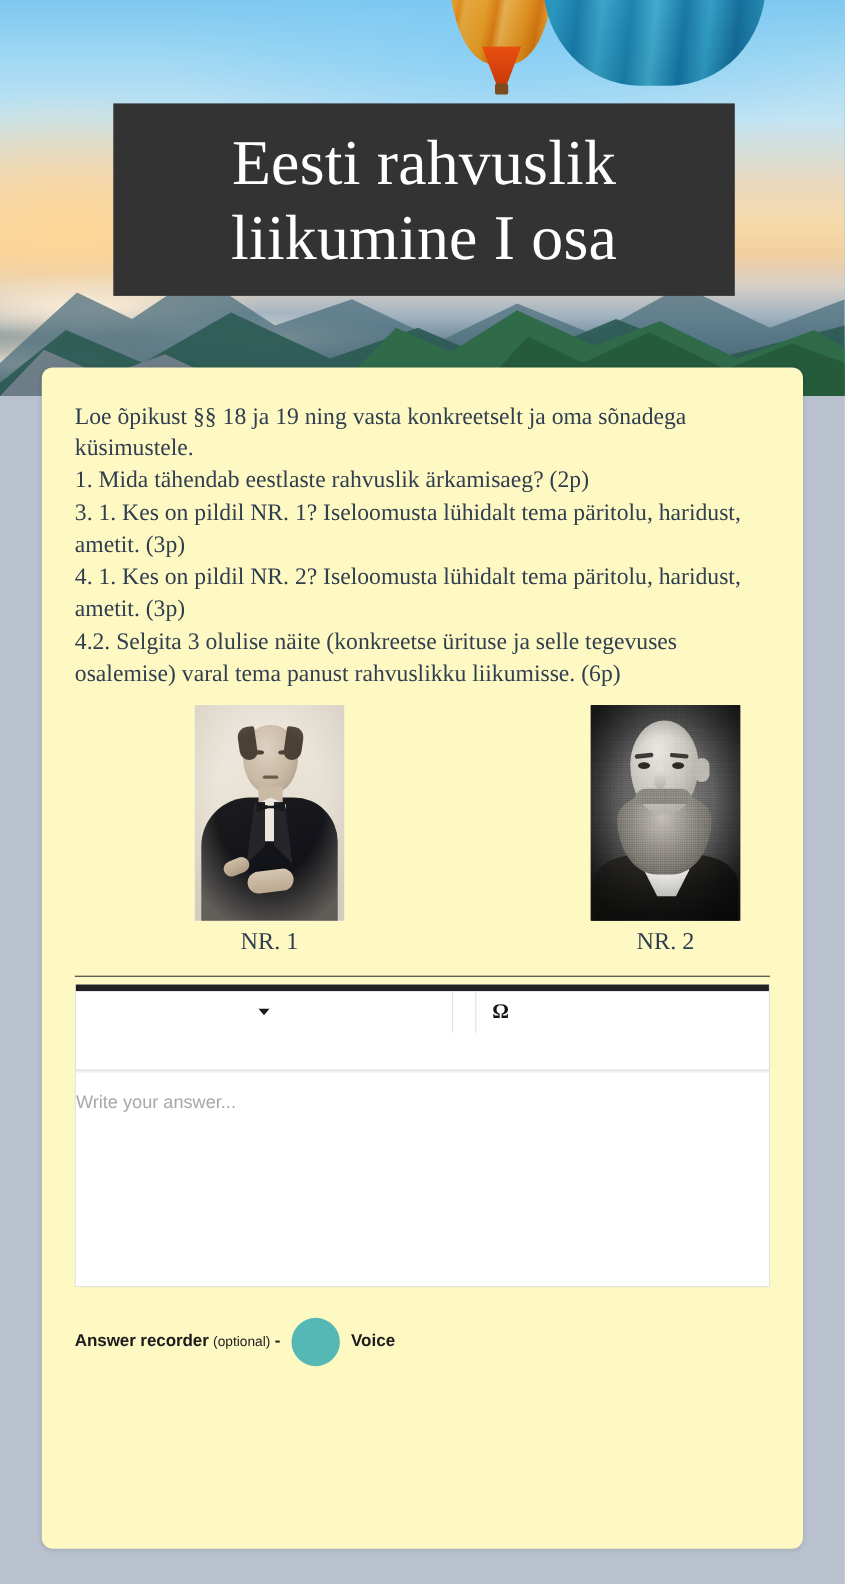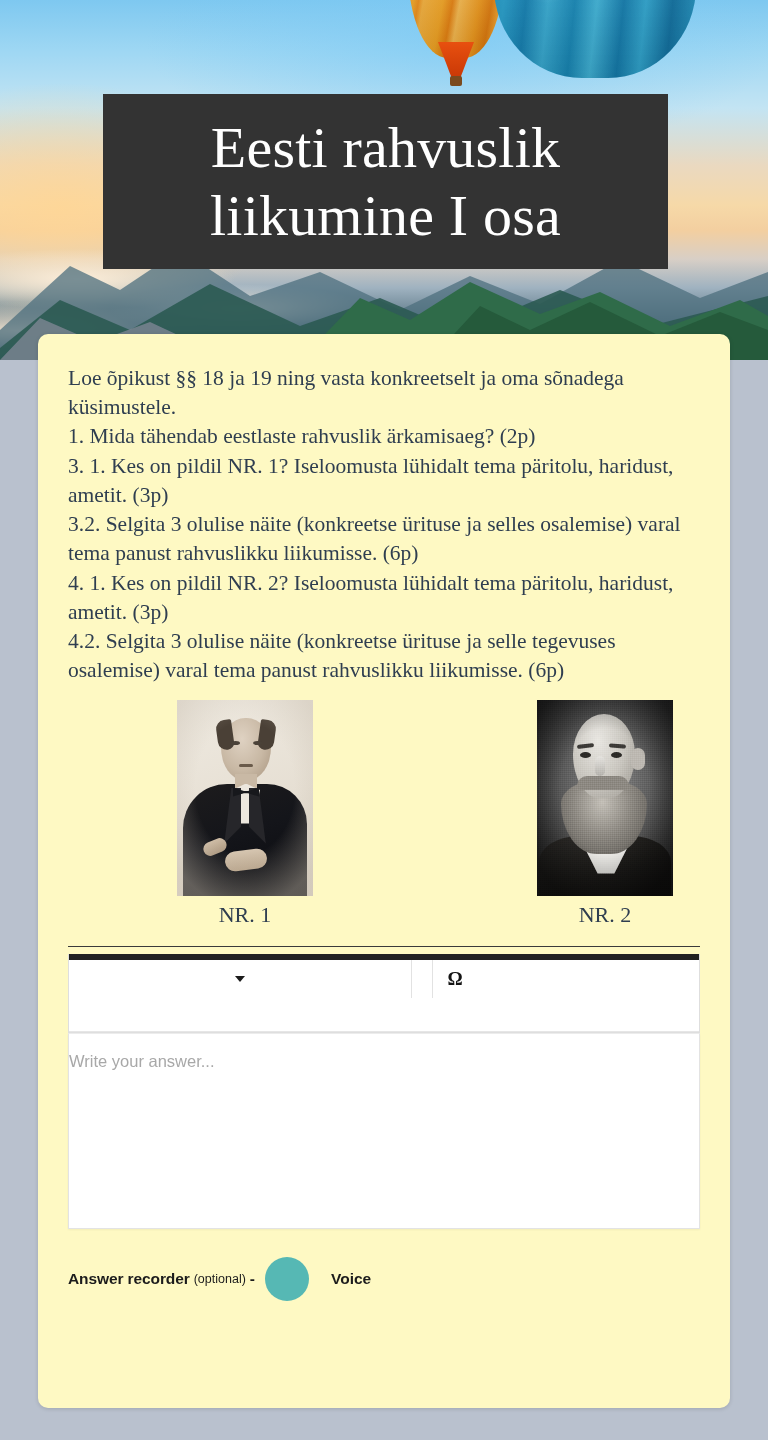--- a/index.html
+++ b/index.html
@@ -497,21 +497,21 @@
     border-radius: 50%;
     background: #56b8b4;
     margin-left: 10px;
     cursor: pointer;
     border: none;
   }
   .rec-voice {
     font-size: 15.5px;
     font-weight: 700;
     color: #1c1c1c;
-    margin-left: 22px;
+    margin-left: 10px;
   }
 </style>
 </head>
 <body>
 
 <div class="hero">
   <div class="hero-sky"></div>
   <div class="cloud-sea"></div>
 
   <div class="balloon balloon-orange">
@@ -538,21 +538,20 @@
     <h1>Eesti rahvuslik liikumine I osa</h1>
   </div>
 </div>
 
 <div class="card">
 
   <div class="question-body">
     <p> Loe õpikust §§ 18 ja 19 ning vasta konkreetselt ja oma sõnadega küsimustele.</p>
     <p>1. Mida tähendab eestlaste rahvuslik ärkamisaeg? (2p)</p>
     <p>3. 1.  Kes on pildil NR. 1? Iseloomusta lühidalt tema päritolu, haridust, ametit. (3p)</p>
-    <p>3.2. Selgita 3 olulise näite (konkreetse ürituse ja selles osalemise) varal tema panust  rahvuslikku liikumisse. (6p)</p>
     <p>4. 1.  Kes on pildil NR. 2? Iseloomusta lühidalt tema päritolu, haridust, ametit. (3p)</p>
     <p>4.2. Selgita 3 olulise näite (konkreetse ürituse ja selle tegevuses osalemise) varal tema panust  rahvuslikku liikumisse. (6p)</p>
   </div>
 
   <div class="portraits">
 
     <figure class="fig fig-1">
       <div class="photo photo-1">
         <div class="p1-bg"></div>
         <div class="p1-body"></div>

